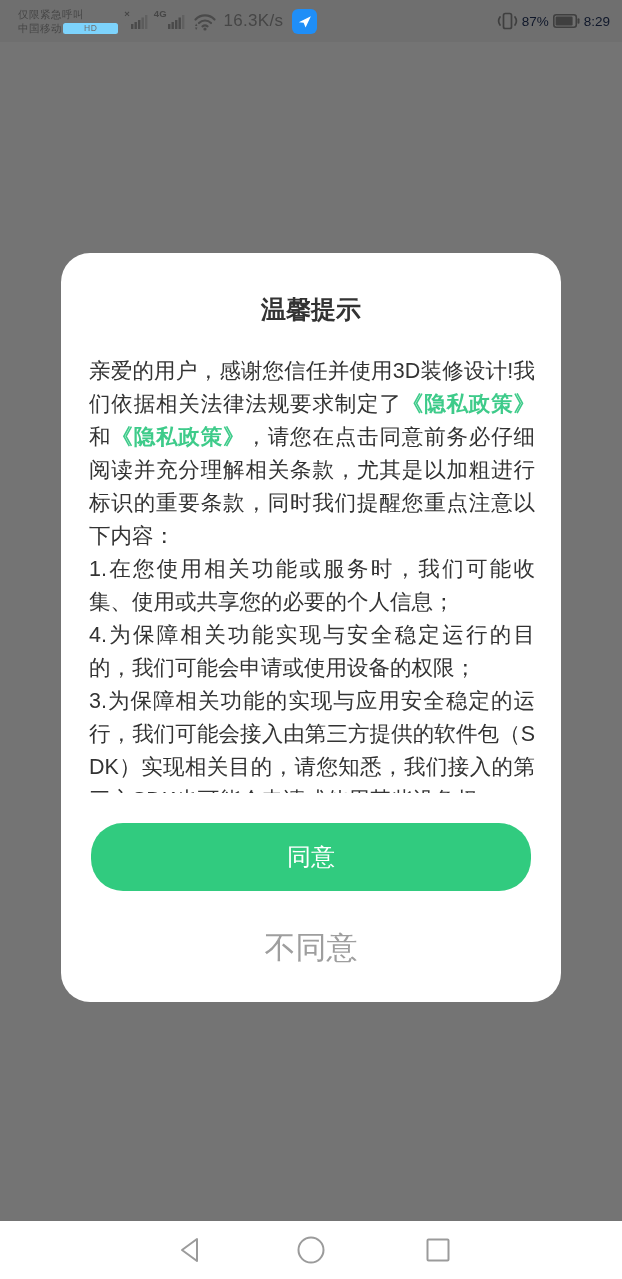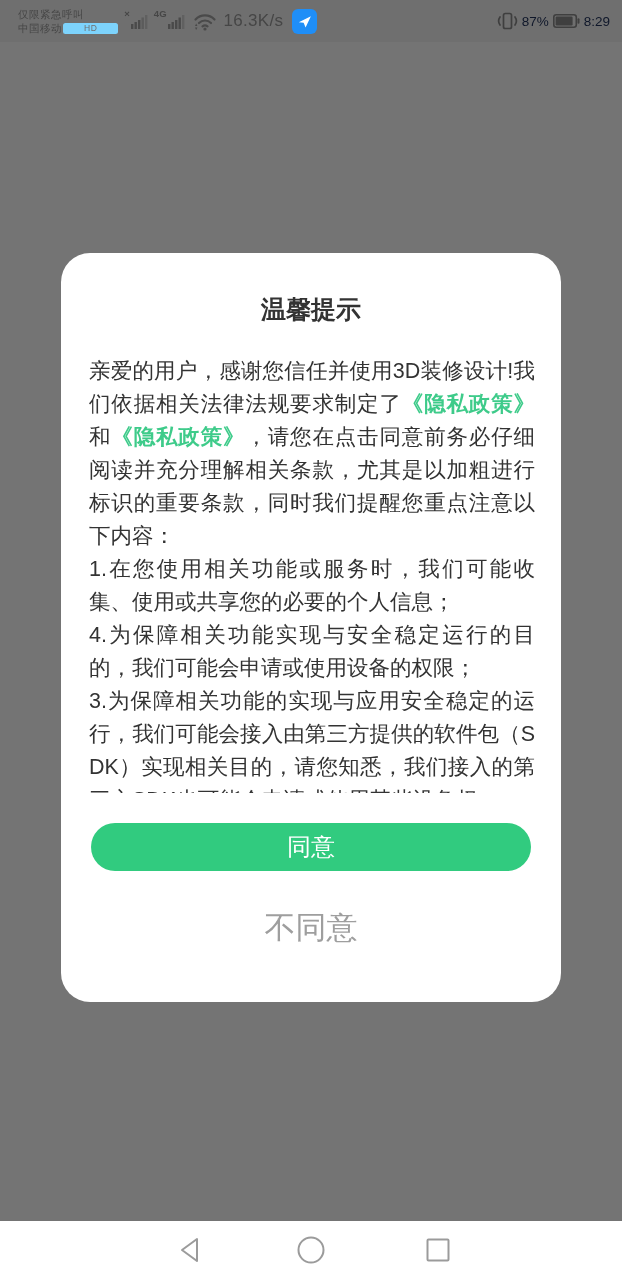--- a/index.html
+++ b/index.html
@@ -45,21 +45,21 @@
     margin-top:42px; text-align:center;
     font-size:25px; font-weight:bold; color:#333; line-height:28px;
   }
   .dialog-body {
     margin:32px 26px 0 28px; height:438px; overflow:hidden;
     font-size:21.5px; line-height:33px; color:#333;
     text-align:justify; word-break:break-all;
   }
   .green-link { color:var(--link-green,#3ecb8a); font-weight:bold; cursor:pointer; }
   .agree-btn {
-    display:block; margin:30px auto 12px; width:440px; height:48px;
+    display:block; margin:30px auto 12px; width:440px; height:68px;
     border:none; border-radius:32px;
     background:var(--accent-green,#31cb7f);
     color:#ffffff; font-size:24px; font-family:inherit; cursor:pointer;
   }
   .disagree {
     margin-top:36px; text-align:center;
     font-size:31px; color:#9e9e9e; cursor:pointer;
   }
 
   

